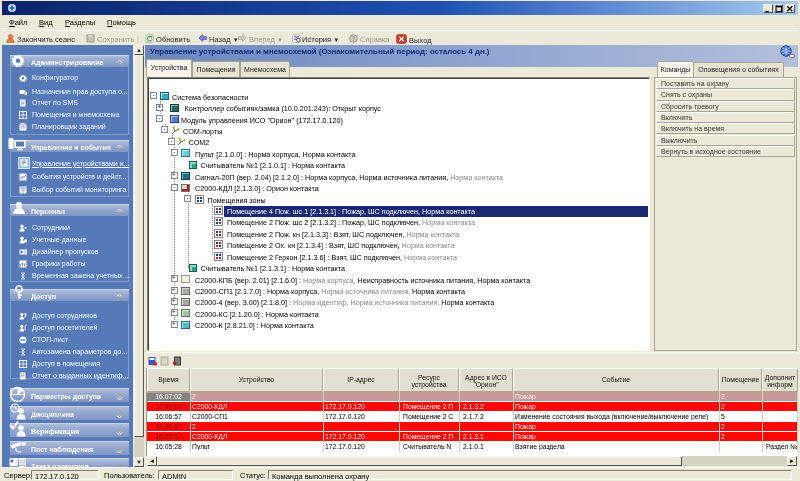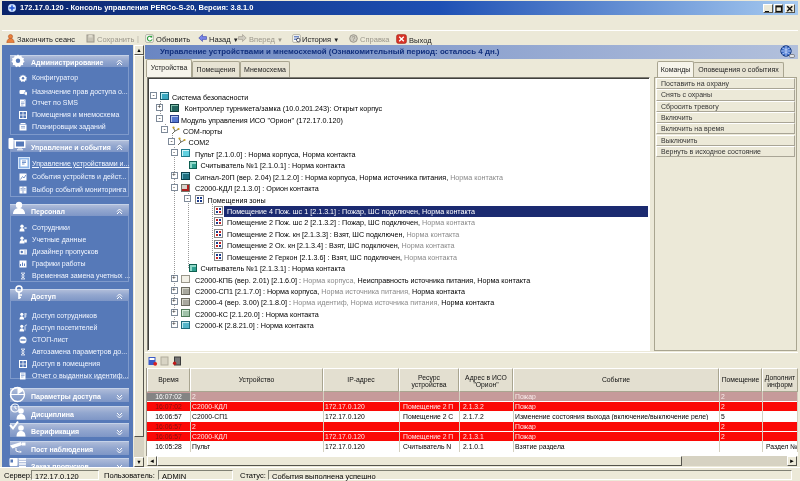--- a/index.html
+++ b/index.html
@@ -10,21 +10,21 @@
 .tbtn{position:absolute;top:2.5px;width:9.5px;height:9.5px;background:#ECE9D8;border-top:1px solid #fff;border-left:1px solid #fff;border-right:1px solid #55544d;border-bottom:1px solid #55544d;padding:0;line-height:0}
 
 #menu{left:2px;top:16px;width:796px;height:13px;font-size:7.5px}
 #menu span{position:absolute;top:2px}
 u{text-decoration:underline}
 
 #tools{left:2px;top:30px;width:796px;height:15px;font-size:7.5px;border-top:1px solid #fff}
 #tools .ti{position:absolute;top:3px;white-space:nowrap;color:#222}
 #tools .dis{color:#9a968a}
 
-#cap{left:145px;top:45px;width:653px;height:14px;background:linear-gradient(to right,#6A86C2,#B2C0DC);color:#11307E;font-weight:bold;line-height:14px;padding-left:15px;font-size:7.9px}
+#cap{left:145px;top:45px;width:653px;height:22px;background:linear-gradient(to right,#6A86C2,#B2C0DC);color:#11307E;font-weight:bold;line-height:14px;padding-left:5px;font-size:7.9px}
 
 #side{left:2px;top:45px;width:131px;height:422px;background:#5679B8;overflow:hidden}
 .shead{position:absolute;left:8px;width:119px;background:linear-gradient(to bottom,#AFBCD9 0%,#93A7CF 45%,#7E96C6 100%);border-top:1px solid #C5D2E8;color:#fff;font-weight:bold;font-size:7px}
 .shead .t{position:absolute;left:21px;top:2.5px;white-space:nowrap}
 .chev{position:absolute;right:5px;top:2px;color:#E8F0FC;font-size:7px;line-height:5px;text-align:center;width:8px}
 .sit{position:absolute;left:30px;color:#F2F6FF;white-space:nowrap;font-size:7px}
 .sic{position:absolute;left:17px;width:8px;height:8px}
 .sgroup{position:absolute;left:8px;width:119px;border:1px solid #7F9ACB;border-top:none}
 
 .tab{position:absolute;background:#E7E3D3;border:1px solid #A9A590;border-bottom:none;text-align:center;font-size:7px;color:#222;border-radius:2px 2px 0 0}
@@ -63,29 +63,35 @@
 .sbtn{position:absolute;background:#ECE9D8;border-top:1px solid #fff;border-left:1px solid #fff;border-right:1px solid #55544d;border-bottom:1px solid #55544d;text-align:center;color:#000}
 .thumb{position:absolute;background:#ECE9D8;border-top:1px solid #fff;border-left:1px solid #fff;border-right:1px solid #55544d;border-bottom:1px solid #55544d}
 
 #status{left:0px;top:467px;width:800px;height:14px;background:#ECE9D8;border-top:1px solid #fff;font-size:7.5px}
 .sfield{position:absolute;top:1.5px;height:10.5px;border:1px solid;border-color:#808074 #fff #fff #808074;padding:1px 0 0 3px;font-size:7.5px}
 </style></head><body>
 <div id="app">
   <div class="a" id="title"><span style="position:absolute;left:5px;top:2px;width:10px;height:10px"><svg width="10" height="10">
           <circle cx="5" cy="5" r="4" fill="#cfe4ff"></circle>
           <path d="M5 1 L6 4 L9 5 L6 6 L5 9 L4 6 L1 5 L4 4 Z" fill="#2b5bd7"></path>
-        </svg></span><span style="margin-left:18px">172.17.0.120 - Консоль управления PERCo-S-20, Версия: 3.8.1.0</span>
+        </svg></span>
     <span class="tbtn" style="left:761px"><svg width="7.5" height="7.5">
           <rect x="1" y="6" width="4" height="1.5" fill="#111"></rect>
         </svg></span><span class="tbtn" style="left:771.5px"><svg width="7.5" height="7.5">
           <rect x="1" y="1" width="5.5" height="5.5" fill="none" stroke="#111" stroke-width="1.2"></rect>
           <rect x="1" y="1" width="5.5" height="1.4" fill="#111"></rect>
         </svg></span><span class="tbtn" style="left:783px"><svg width="7.5" height="7.5">
           <path d="M1.2 1.2 L6.3 6.3 M6.3 1.2 L1.2 6.3" stroke="#111" stroke-width="1.4"></path>
         </svg></span>
+  </div>
+  <div class="a" id="menu">
+    <span style="left:7px"><u>Ф</u>айл</span>
+      <span style="left:37px"><u>В</u>ид</span>
+      <span style="left:63px"><u>Р</u>азделы</span>
+      <span style="left:105px"><u>П</u>омощь</span>
   </div>
   <div class="a" id="tools">
     <span class="ti" style="left:4px"><svg width="9" height="9" style="vertical-align:-1px">
           <circle cx="4.5" cy="2.6" r="2.1" fill="#E8803C" stroke="#A84818" stroke-width="0.5"></circle>
           <path d="M0.8 8.8 c0-3 1.6-4.4 3.7-4.4 s3.7 1.4 3.7 4.4 Z" fill="#E8803C" stroke="#A84818" stroke-width="0.5"></path>
         </svg> Закончить сеанс</span>
     <span class="ti dis" style="left:84px"><svg width="9" height="9" style="vertical-align:-1px">
           <rect x="1" y="1" width="7" height="7" fill="#c7c3b4" stroke="#9a968a"></rect>
           <rect x="2.5" y="1" width="4" height="2.5" fill="#dedacb"></rect>
         </svg> Сохранить</span>
@@ -349,21 +355,21 @@
       <span class="dot" style="left:39.5px;top:114.5px;height:75px"></span>
       <span class="dot" style="left:63.5px;top:126px;height:52px"></span>
       <div class="trow" style="top:12px">
         <span class="pm" style="left:2px">-</span>
         <i class="tico ica" style="left:11.5px"></i>
         <span class="tx" style="left:24px">Система безопасности</span>
       </div>
       <div class="trow" style="top:23.5px">
         <span class="pm" style="left:8px">+</span>
         <i class="tico icb" style="left:21.5px"></i>
-        <span class="tx" style="left:36.5px">Контроллер турникета/замка (10.0.201.243): Открыт корпус</span>
+        <span class="tx" style="left:36.5px">Контроллер событиях/замка (10.0.201.243): Открыт корпус</span>
       </div>
       <div class="trow" style="top:35px">
         <span class="pm" style="left:8px">-</span>
         <i class="tico icc" style="left:21.5px"></i>
         <span class="tx" style="left:33px">Модуль управления ИСО "Орион" (172.17.0.120)</span>
       </div>
       <div class="trow" style="top:46.4px">
         <span class="pm" style="left:13px">-</span>
         <svg class="tico2" style="left:23px" width="9" height="9">
           <path d="M1 8 L4 5 M4 5 L2.5 2 M4 5 L7 3.5" stroke="#6a6a5a" stroke-width="1" fill="none"></path>
@@ -594,15 +600,15 @@
     <span class="sbtn" style="left:0;top:0;width:10px;height:10px;font-size:6px;line-height:8px">◄</span>
     <span class="thumb" style="left:10px;top:0;width:525px;height:10px"></span>
     <span class="sbtn" style="left:640px;top:0;width:10px;height:10px;font-size:6px;line-height:8px">►</span>
   </div>
   <div class="a" id="status">
     <span style="position:absolute;left:4px;top:3px">Сервер:</span>
     <span class="sfield" style="left:31px;width:68px">172.17.0.120</span>
     <span style="position:absolute;left:104px;top:3px">Пользователь:</span>
     <span class="sfield" style="left:158px;width:75px">ADMIN</span>
     <span style="position:absolute;left:240px;top:3px">Статус:</span>
-    <span class="sfield" style="left:268px;width:524px">События выполнена успешно</span>
+    <span class="sfield" style="left:268px;width:524px">Команда выполнена охрану</span>
   </div>
 </div>
 
 </body></html>

